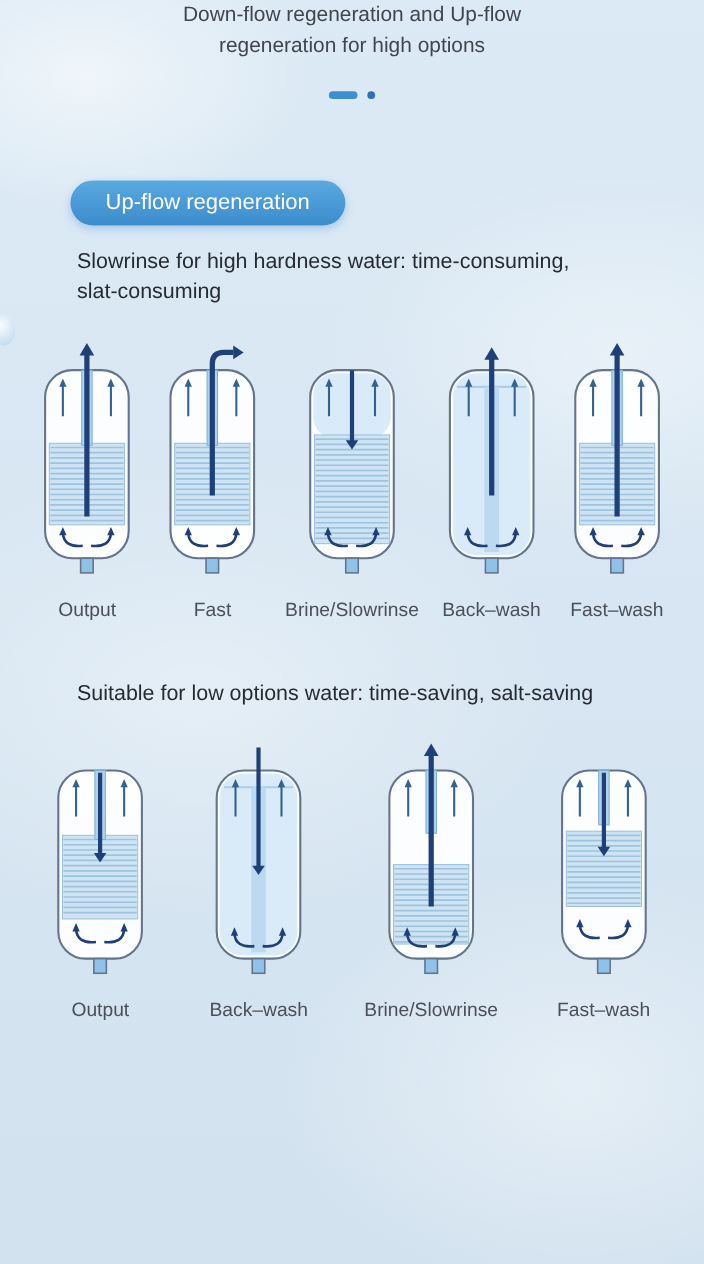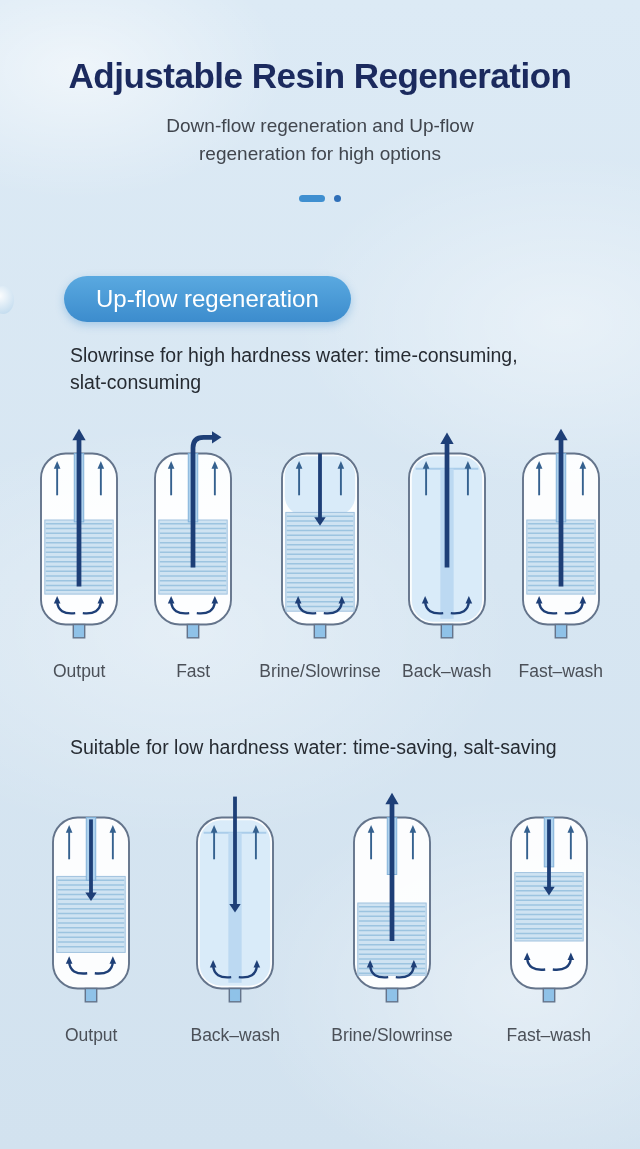--- a/index.html
+++ b/index.html
@@ -43,21 +43,21 @@
 
   section.flow{margin-top:74px;}
   section.flow.second{margin-top:52px;}
   .badge-wrap{margin-left:64px;}
   .badge{
     display:inline-block;
     padding:9px 32px;
     border-radius:27px;
     background:linear-gradient(180deg,#5aa9e0,#3c8ccd);
     color:#ffffff;
-    font-size:24px;
+    font-size:20px;
     box-shadow:0 3px 8px rgba(60,140,205,.35);
   }
   .desc{
     margin:20px 70px 0 70px;
     font-size:19.5px;
     line-height:1.4;
     color:#262b32;
     white-space:pre-line;
   }
   .tanks{display:flex;justify-content:center;align-items:flex-end;margin-top:28px;}
@@ -72,21 +72,20 @@
     white-space:nowrap;
   }
 </style>
 </head>
 <body>
 
 <div class="page">
 
   <span class="droplet"></span>
 
-  <h1 class="title">Adjustable Resin Regeneration</h1>
   <p class="subtitle">Down-flow regeneration and Up-flow regeneration for high options</p>
 
   <div class="pagination">
     <span class="pag-dash"></span>
     <span class="pag-dot"></span>
   </div>
 
   <section class="flow">
     <div class="badge-wrap">
       <div class="badge">Up-flow regeneration</div>
@@ -263,21 +262,21 @@
               <polygon points="69.5,188 76.5,188 73,180" fill="#1e3f77"></polygon>
               <rect x="44" y="210" width="12" height="14" fill="#8fc2e8" stroke="#64748b" stroke-width="1.5"></rect>
             </svg>
           </div>
         <figcaption class="tank-label">Fast–wash</figcaption>
       </figure>
     </div>
   </section>
 
   <section class="flow second">
-    <p class="desc">Suitable for low hardness water: time-saving, salt-saving</p>
+    <p class="desc">Suitable for low options water: time-saving, salt-saving</p>
 
     <div class="tanks tanks-4">
       <figure class="tank">
         <div class="tank-art">
             <svg viewBox="0 0 100 240" width="96" height="228" xmlns="http://www.w3.org/2000/svg">
               <rect x="10" y="30" width="80" height="180" rx="26" fill="#ffffff" fill-opacity="0.92" stroke="#64748b" stroke-width="2"></rect>
               <rect x="14" y="92" width="72" height="80" fill="#cfe3f2" stroke="#9dc0dd" stroke-width="1"></rect>
               <line x1="15" y1="96" x2="85" y2="96" stroke="#9cc4e0" stroke-width="1.6"></line>
               <line x1="15" y1="101" x2="85" y2="101" stroke="#9cc4e0" stroke-width="1.6"></line>
               <line x1="15" y1="106" x2="85" y2="106" stroke="#9cc4e0" stroke-width="1.6"></line>

